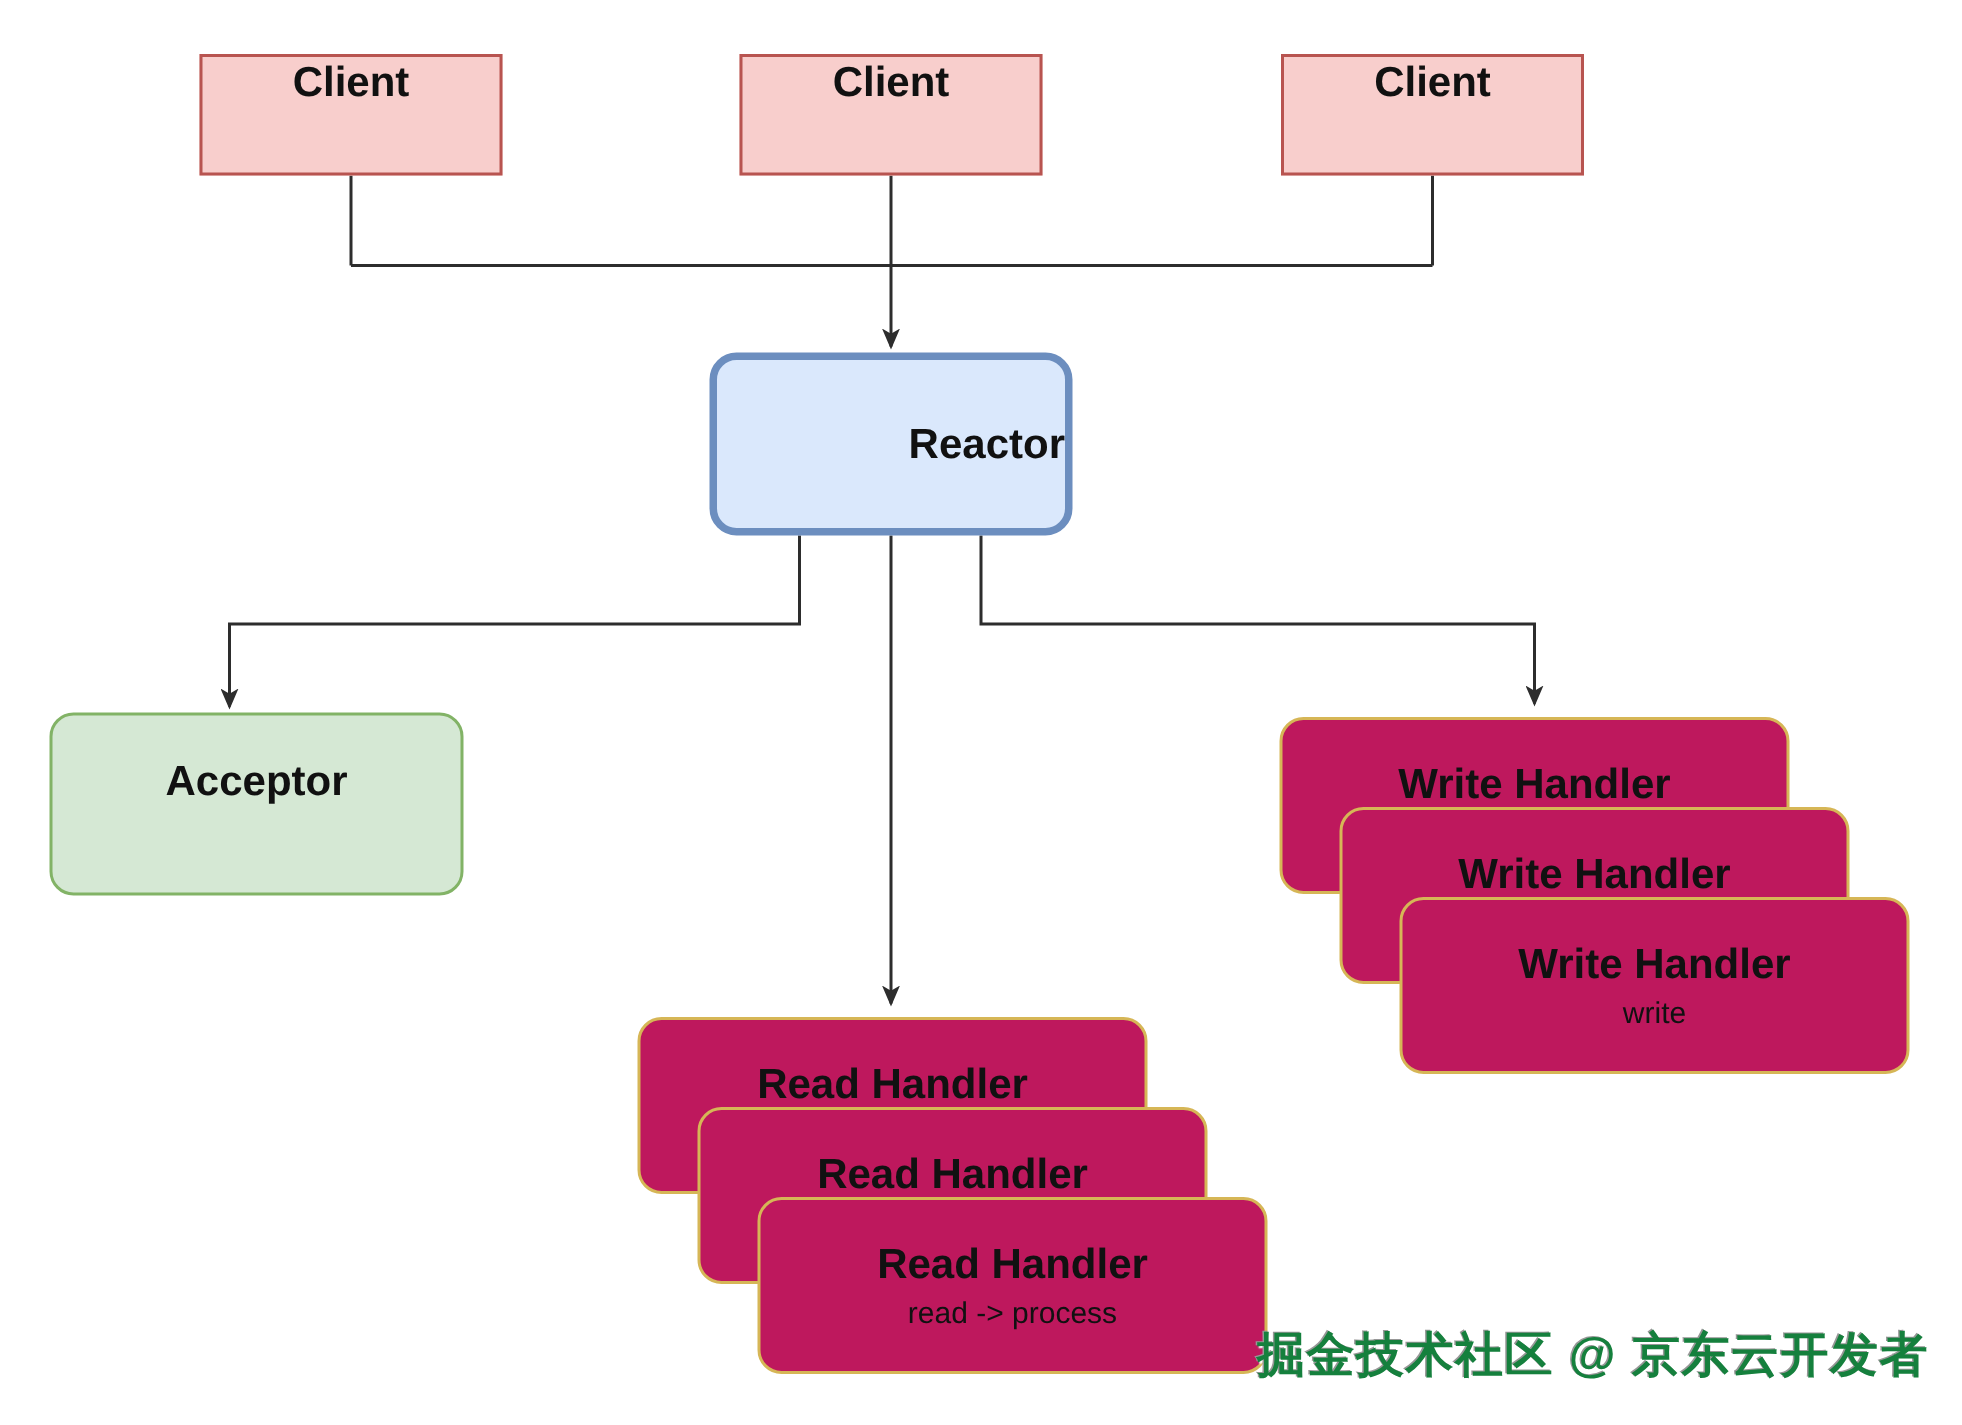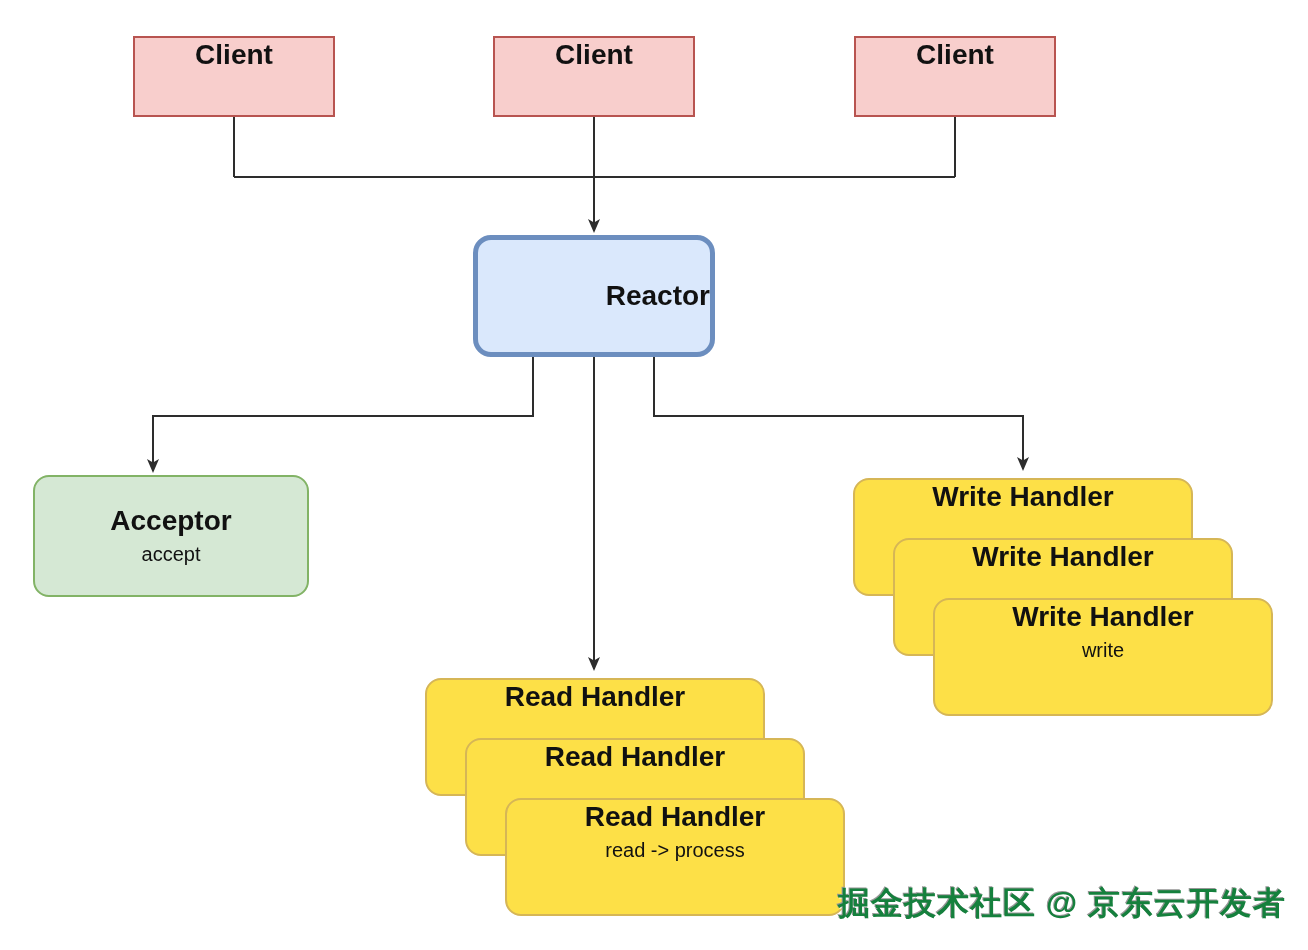--- a/index.html
+++ b/index.html
@@ -46,24 +46,25 @@
     background: #d5e8d4;
     border: 2px solid #82b366;
     border-radius: 16px;
     text-align: center;
     padding-top: 27px;
     z-index: 2;
   }
 
   .handler {
     width: 340px; height: 118px;
-    background: #fde047;
+    background: #be185d;
     border: 2px solid #d6b656;
     border-radius: 16px;
     text-align: center;
+    padding-top: 26px;
   }
   .read-0  { left: 425px; top: 678px; z-index: 2; }
   .read-1  { left: 465px; top: 738px; z-index: 3; }
   .read-2  { left: 505px; top: 798px; z-index: 4; }
   .write-0 { left: 853px; top: 478px; z-index: 2; }
   .write-1 { left: 893px; top: 538px; z-index: 3; }
   .write-2 { left: 933px; top: 598px; z-index: 4; }
 
   .label-lg { font-size: 28px; font-weight: bold; line-height: 34px; }
   .label-sm { font-size: 20px; font-weight: normal; line-height: 26px; margin-top: 3px; }
@@ -111,21 +112,20 @@
   <div class="box client client-2">
     <span class="label-lg">Client</span>
   </div>
 
   <div class="box reactor">
     <span class="label-lg">Reactor</span>
   </div>
 
   <div class="box acceptor">
     <div class="label-lg">Acceptor</div>
-    <div class="label-sm">accept</div>
   </div>
 
   <div class="box handler read-0">
     <div class="label-lg">Read Handler</div>
   </div>
   <div class="box handler read-1">
     <div class="label-lg">Read Handler</div>
   </div>
   <div class="box handler read-2">
     <div class="label-lg">Read Handler</div>

